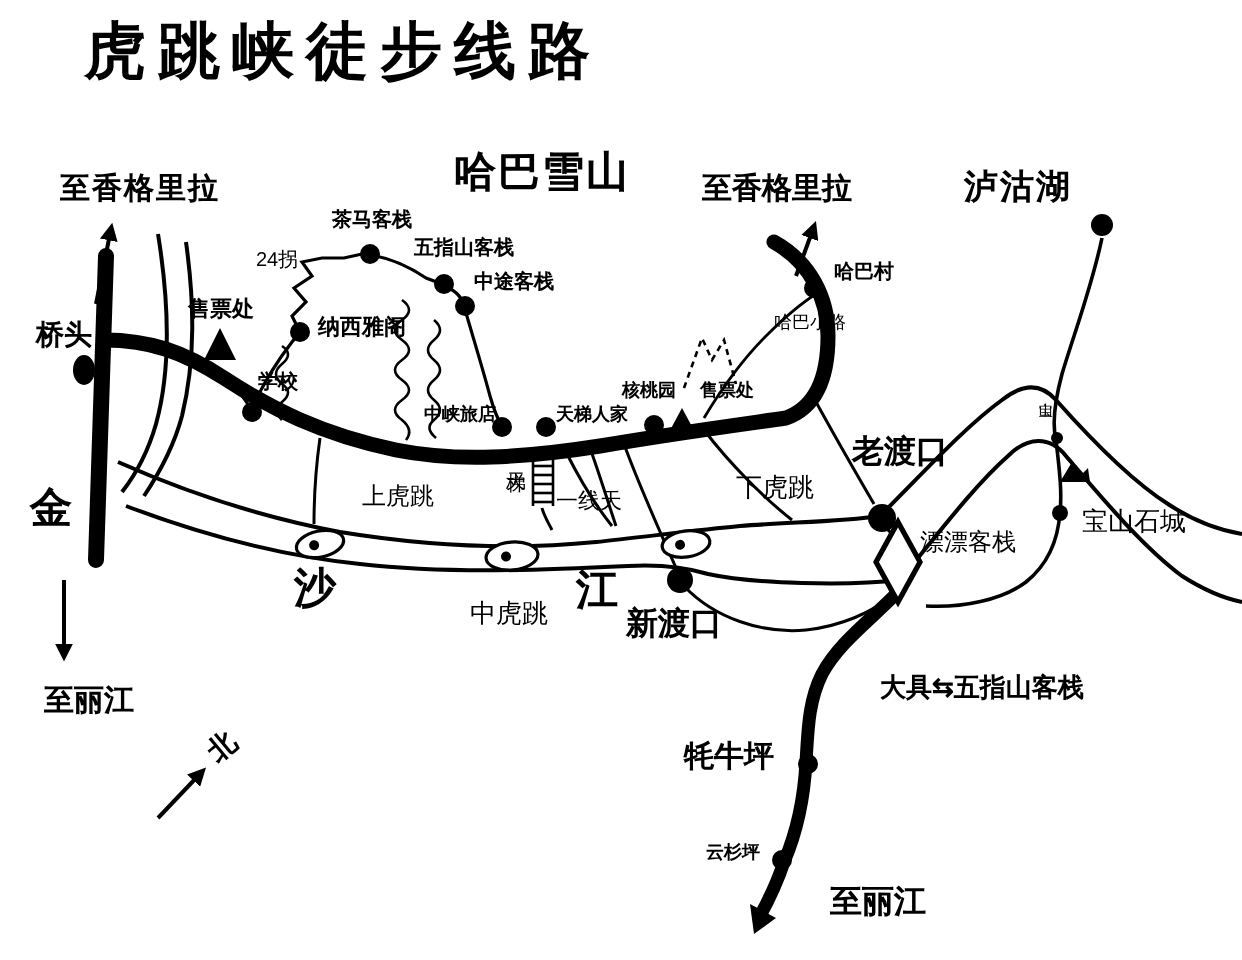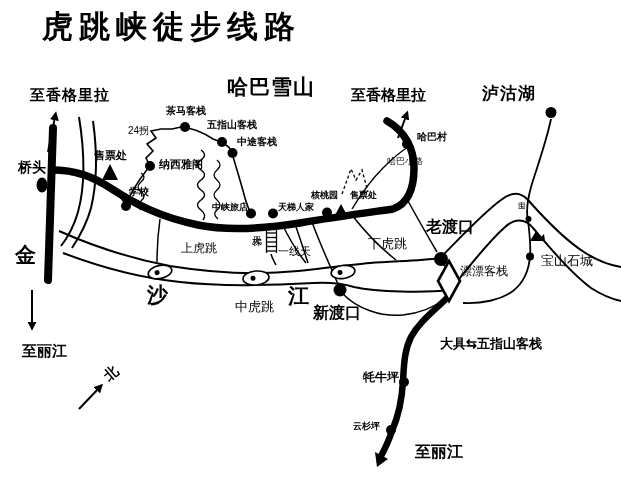--- a/index.html
+++ b/index.html
@@ -143,19 +143,19 @@
 <div class="lbl" style="left:541px;top:254px;font-size:13px;">宝山石城</div>
 <div class="lbl v" style="left:518px;top:196px;font-size:7px;">宝山</div>
 
 <div class="lbl b" style="left:15px;top:244px;font-size:21px;">金</div>
 <div class="lbl b" style="left:147px;top:284px;font-size:21px;">沙</div>
 <div class="lbl b" style="left:288px;top:285px;font-size:21px;">江</div>
 <div class="lbl" style="left:235px;top:300px;font-size:13px;">中虎跳</div>
 <div class="lbl b" style="left:313px;top:305px;font-size:16px;">新渡口</div>
 
 <div class="lbl b" style="left:440px;top:337px;font-size:13px;">大具⇆五指山客栈</div>
-<div class="lbl b" style="left:363px;top:371px;font-size:12px;">牦牛坪</div>
+<div class="lbl b" style="left:342px;top:371px;font-size:15px;">牦牛坪</div>
 <div class="lbl b" style="left:353px;top:422px;font-size:9px;">云杉坪</div>
 <div class="lbl b" style="left:415px;top:444px;font-size:16px;">至丽江</div>
 <div class="lbl b" style="left:22px;top:343px;font-size:15px;">至丽江</div>
 <div class="lbl b" style="left:104px;top:366px;font-size:14px;transform:rotate(-40deg);">北</div>
 
 </div>
 
 </body></html>

